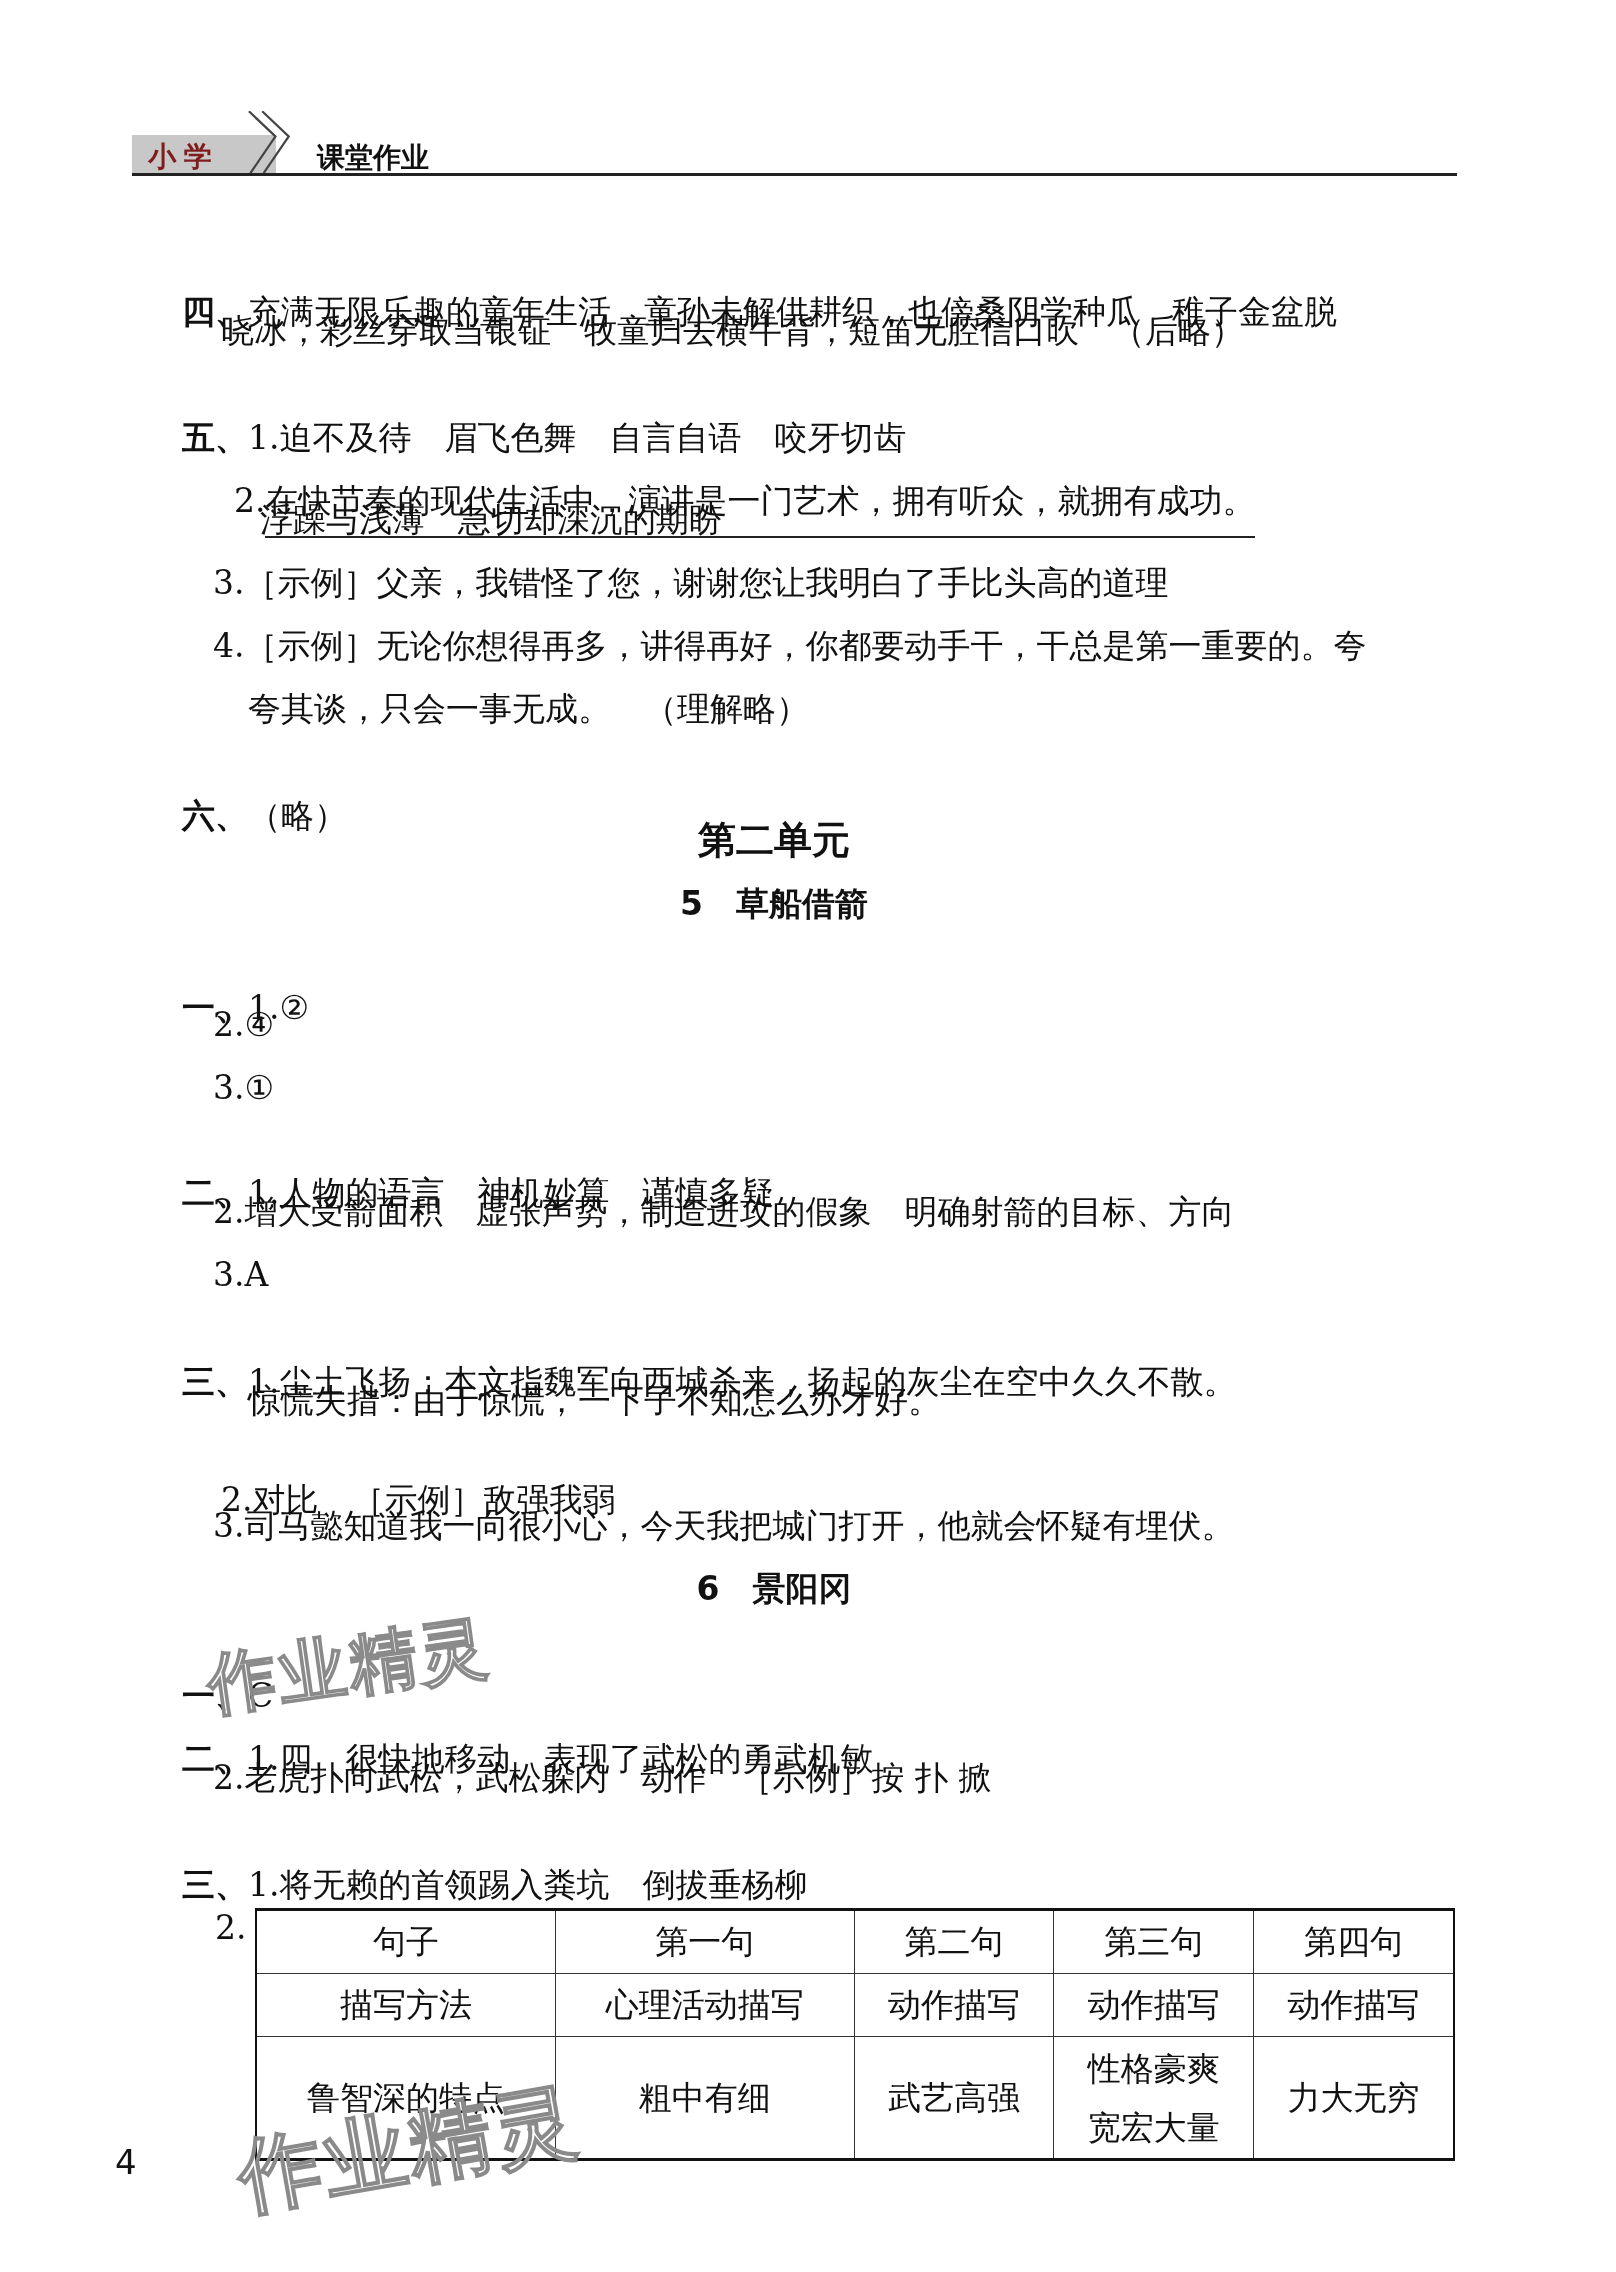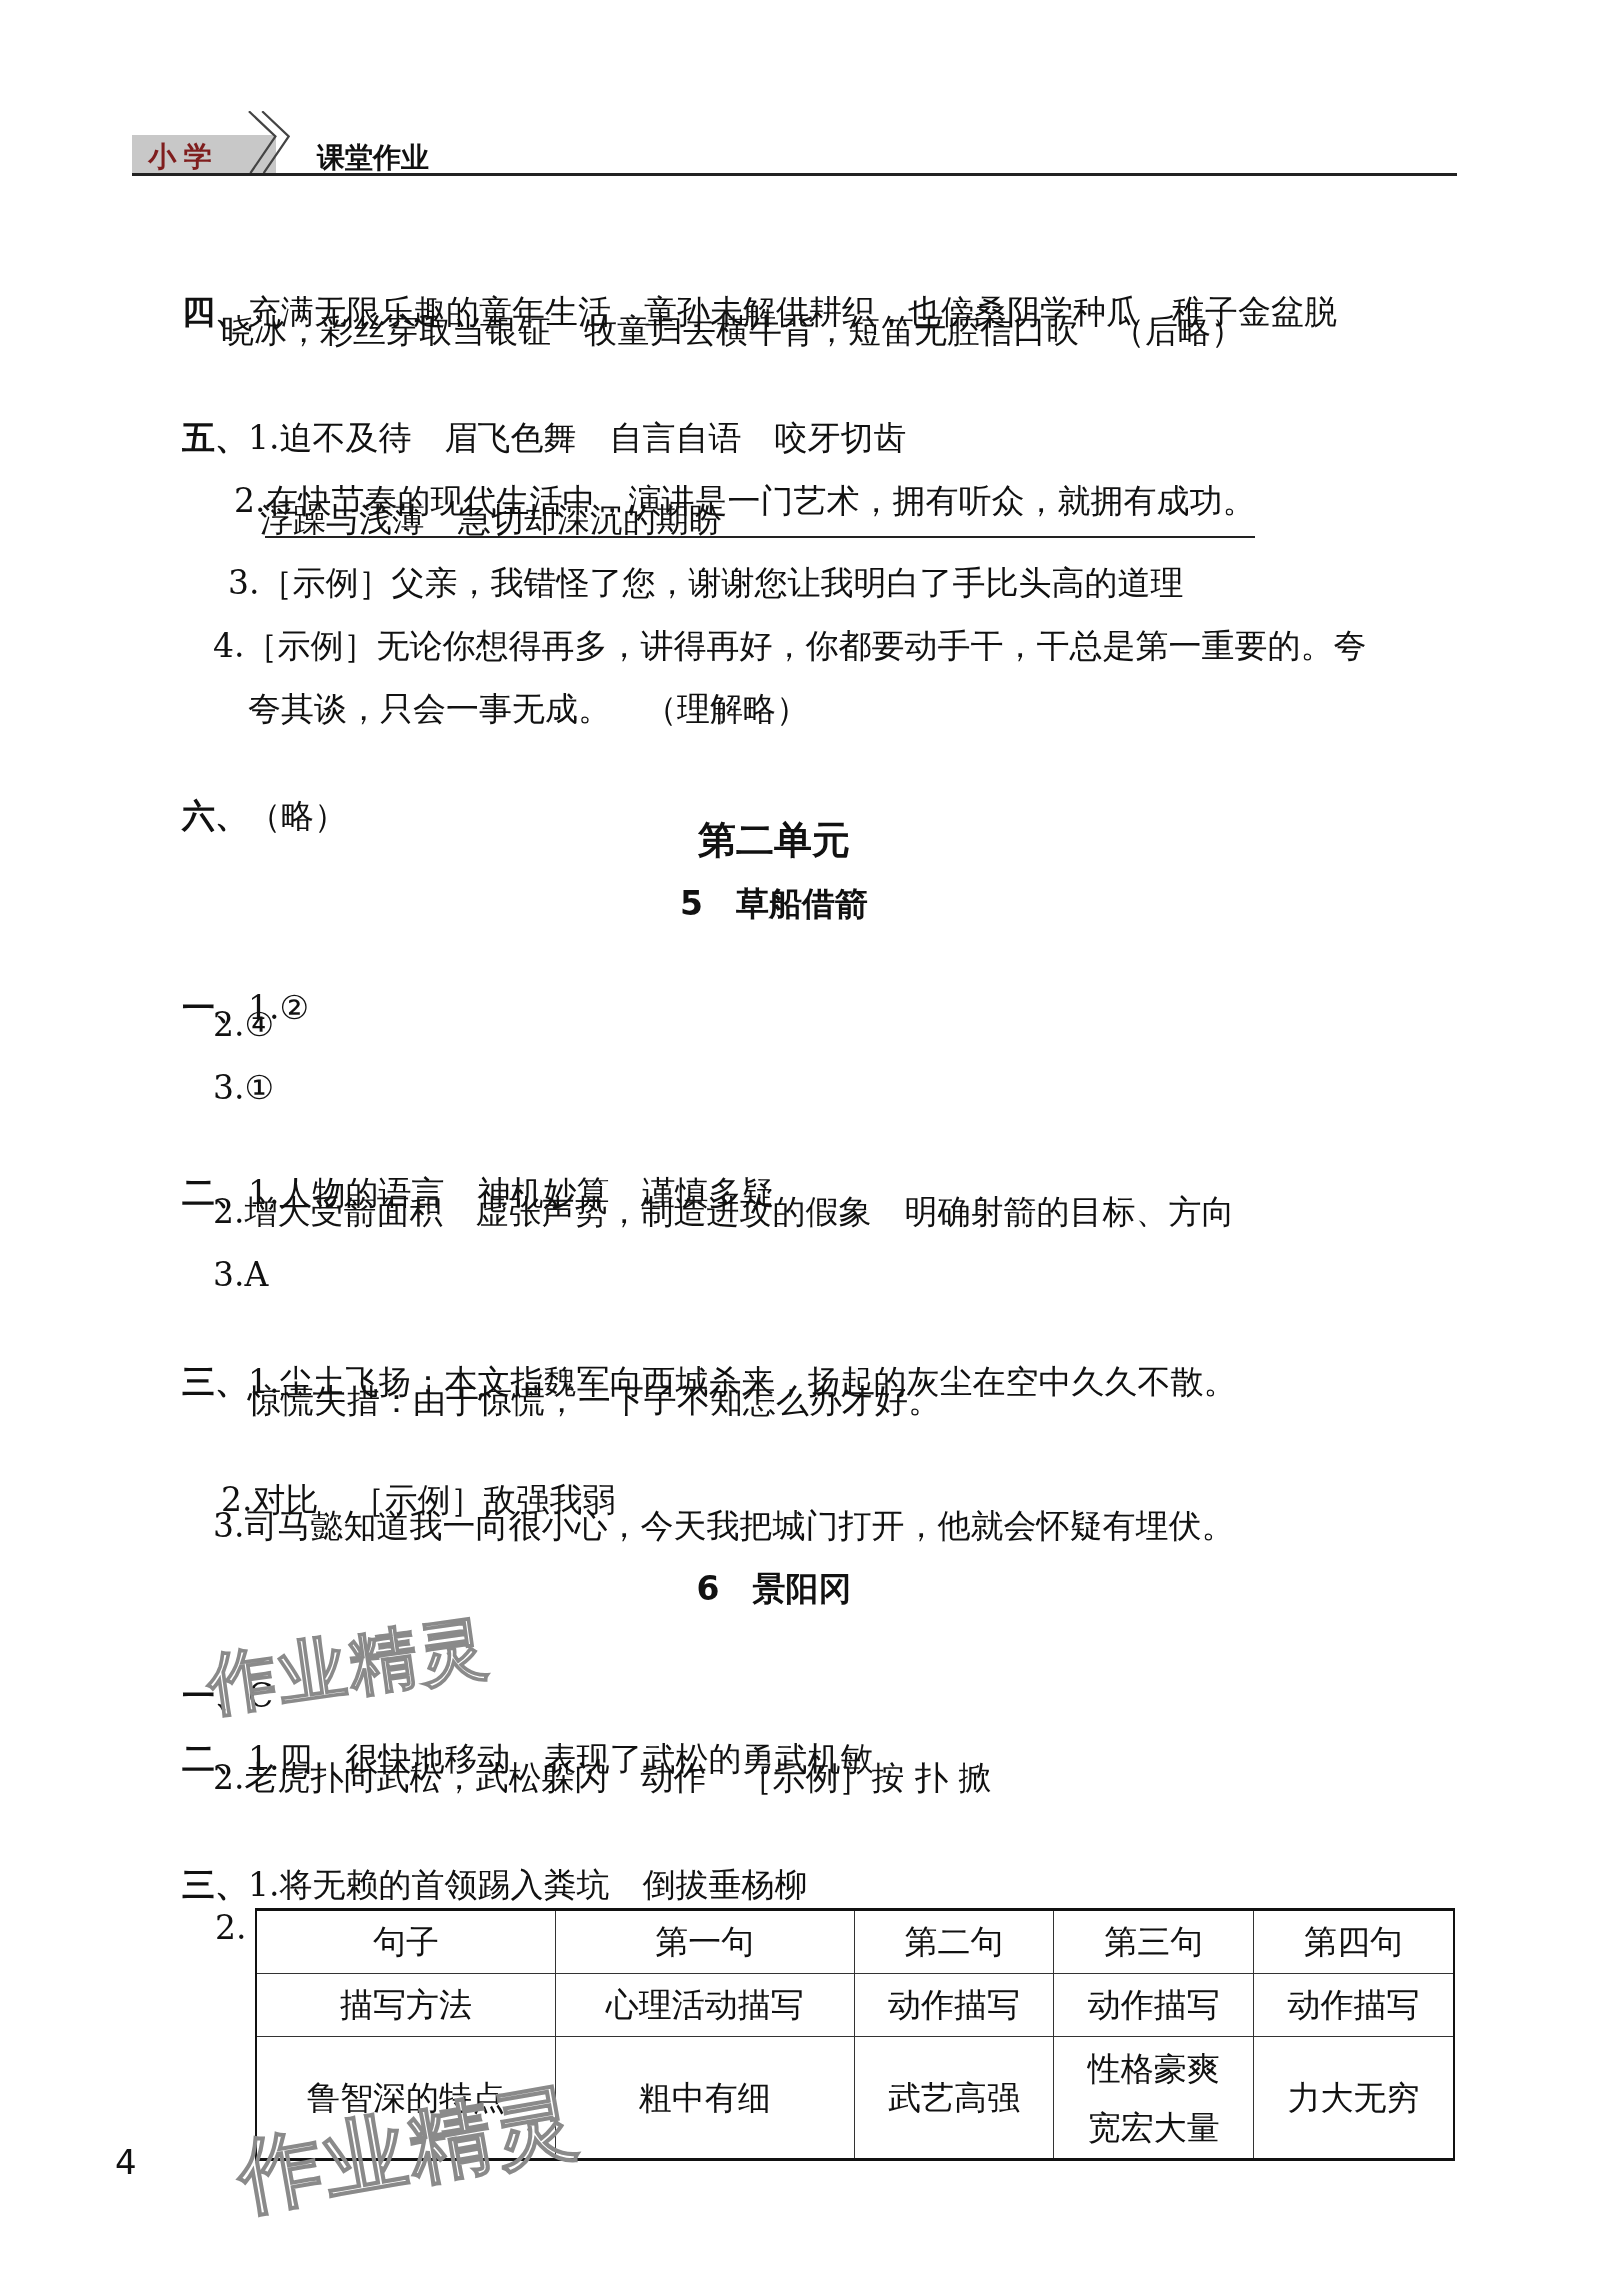--- a/index.html
+++ b/index.html
@@ -52,21 +52,21 @@
 </div>
 <div class="line" style="left:221px; top:309px;">晓冰，彩丝穿取当银钲　牧童归去横牛背，短笛无腔信口吹　（后略）</div>
 
 <div class="line" style="left:161px; top:372px;">
   <span class="lead">五、</span><span>1.迫不及待　眉飞色舞　自言自语　咬牙切齿</span>
 </div>
 <div class="line" style="left:213px; top:435px;">
   <span>2.</span><span class="underline">在快节奏的现代生活中，演讲是一门艺术，拥有听众，就拥有成功。</span>
 </div>
 <div class="line" style="left:260px; top:498px;">浮躁与浅薄　急切却深沉的期盼</div>
-<div class="line" style="left:213px; top:561px;margin-left:15px;">3.［示例］父亲，我错怪了您，谢谢您让我明白了手比头高的道理</div>
+<div class="line" style="left:213px; top:561px;">3.［示例］父亲，我错怪了您，谢谢您让我明白了手比头高的道理</div>
 <div class="line" style="left:213px; top:624px;">4.［示例］无论你想得再多，讲得再好，你都要动手干，干总是第一重要的。夸</div>
 <div class="line" style="left:248px; top:687px;">夸其谈，只会一事无成。　（理解略）</div>
 
 <div class="line" style="left:161px; top:750px;">
   <span class="lead">六、</span><span>（略）</span>
 </div>
 
 <div class="center-title" style="top:814px; font-size:38px; line-height:52px;">第二单元</div>
 
 <div class="center-title" style="top:882px; font-size:33px; line-height:44px;">5　草船借箭</div>

